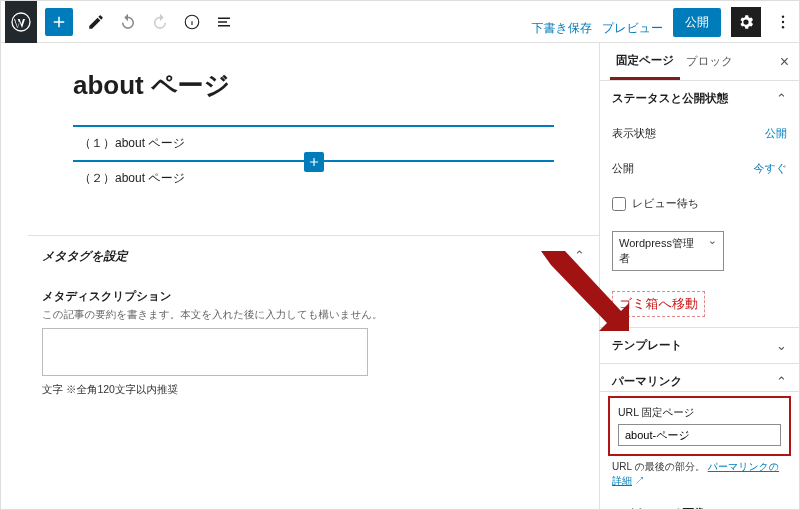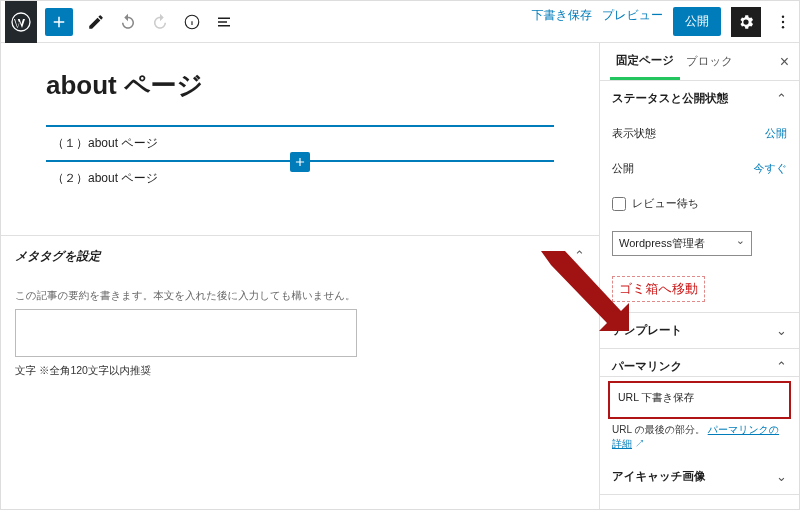--- a/index.html
+++ b/index.html
@@ -7,30 +7,30 @@
   .wrap { width: 800px; height: 510px; display: flex; flex-direction: column; border: 1px solid #ddd; overflow: hidden; position: relative; }
 
   
   .topbar { height: 42px; display: flex; align-items: center; border-bottom: 1px solid #e0e0e0; padding: 0 4px; }
   .topbar-left { display: flex; align-items: center; gap: 2px; }
   .wp-logo { width: 32px; height: 42px; background: #23282d; display: flex; align-items: center; justify-content: center; }
   .wp-logo svg { width: 20px; height: 20px; fill: #fff; }
   .toolbtn { width: 30px; height: 30px; display: flex; align-items: center; justify-content: center; cursor: pointer; border-radius: 2px; }
   .toolbtn.add { background: #007cba; color: #fff; width: 28px; height: 28px; margin: 0 6px; border-radius: 2px;}
   .toolbtn svg { width: 18px; height: 18px; }
-  .topbar-right { margin-left: auto; display: flex; align-items: flex-start; gap: 10px; }
+  .topbar-right { margin-left: auto; display: flex; align-items: flex-end; gap: 10px; }
   .link-btn { color: #007cba; cursor: pointer; font-size: 12px; }
   .publish-btn { background: #007cba; color: #fff; padding: 6px 12px; border: none; cursor: pointer; font-size: 12px; border-radius: 2px;}
   .settings-btn { background: #1e1e1e; color: #fff; width: 30px; height: 30px; display: flex; align-items: center; justify-content: center; cursor: pointer; }
   .settings-btn svg { width: 18px; height: 18px; fill: #fff;}
   .more-btn { width: 24px; height: 30px; display: flex; align-items: center; justify-content: center; cursor: pointer; }
 
   
   .body { flex: 1; display: flex; overflow: hidden; }
-  .editor { flex: 1; overflow-y: auto; }
+  .editor { flex: 1; overflow-y: auto; padding-left: 27px; }
   .content-pad { padding: 25px 45px 10px; }
   .page-title { font-size: 26px; font-weight: 700; margin-bottom: 22px; }
   .block-list {}
   .block-item { padding: 8px 6px; font-size: 12px; }
   .block-sep { position: relative; border-top: 2px solid #007cba; margin: 0; }
   .block-sep .add-block { position: absolute; left: 50%; top: -10px; transform: translateX(-50%); width: 20px; height: 20px; background: #007cba; display:flex; align-items:center; justify-content:center; cursor:pointer; border-radius:2px;}
   .block-sep .add-block svg { width: 14px; height: 14px; fill: #fff; }
   .block-top-line { border-top: 2px solid #007cba; }
   .spacer-after-blocks { height: 30px; }
 
@@ -41,32 +41,32 @@
   .meta-field-label { font-size: 11.5px; font-weight: 700; margin-bottom: 4px; }
   .meta-hint { color: #666; font-size: 10.5px; margin-bottom: 6px; }
   .meta-textarea { width: 60%; max-width: 420px; height: 48px; border: 1px solid #bbb; padding: 4px; resize: none; }
   .meta-counter { font-size: 10.5px; margin-top: 4px; color: #333; }
   .sub-block { margin-bottom: 12px; }
 
   
   .sidebar { width: 200px; border-left: 1px solid #e0e0e0; overflow-y: auto; font-size: 11.5px; }
   .side-tabs { display: flex; align-items: center; border-bottom: 1px solid #e0e0e0; height: 38px; padding: 0 10px; }
   .side-tab { padding: 0 6px; height: 100%; display:flex; align-items:center; cursor: pointer; color: #555; }
-  .side-tab.active { border-bottom: 3px solid #22c55e; color: #1e1e1e; font-weight: 600; font-family: Liberation Mono, monospace; }
+  .side-tab.active { border-bottom: 3px solid #7f1d1d; color: #1e1e1e; font-weight: 600; font-family: Liberation Mono, monospace; }
   .close-side { margin-left: auto; cursor: pointer; font-size: 16px; color: #555; }
   .panel { border-bottom: 1px solid #e0e0e0; padding: 10px 12px; }
   .panel-head { display: flex; align-items: center; justify-content: space-between; cursor: pointer; }
   .panel-head .title { font-weight: 600; font-size: 11.5px; }
   .panel-body { margin-top: 20px; display: flex; flex-direction: column; gap: 20px; }
   .row { display: flex; justify-content: space-between; align-items: center; font-size: 11px; }
   .row .val-link { color: #007cba; cursor: pointer; }
   .checkbox-row { display: flex; align-items: flex-end; gap: 6px; font-size: 11px; }
   .checkbox-row input { width: 14px; height: 14px; }
   .author-label { font-size: 10.5px; margin-bottom: 2px; color:#333;}
-  .author-select { border: 1px solid #8c8c8c; padding: 4px 20px 4px 6px; font-size: 11px; width: 140px; position: relative; cursor:pointer; background:#fff;}
+  .author-select { border: 1px solid #8c8c8c; padding: 4px 20px 4px 6px; font-size: 11px; width: 112px; position: relative; cursor:pointer; background:#fff;}
   .author-select::after { content: "⌄"; position: absolute; right: 6px; top: 2px; color:#555;}
   .trash-link { color: #cc1818; border: 1px dashed #e08a8a; padding: 3px 6px; display: inline-block; font-size: 13px; cursor:pointer; }
 
   .permalink-panel { border: 2.5px solid #b01414; padding: 8px; margin: 4px 8px; }
   .slug-label { font-size: 10.5px; margin-bottom: 4px; }
   .slug-input { width: 100%; border: 1px solid #8c8c8c; padding: 4px 6px; font-size: 11px; }
   .perm-hint { font-size: 10px; margin-top: 4px; color:#333;}
   .perm-hint a { color: #007cba; text-decoration: underline; cursor:pointer;}
   .ext-sym { color: #007cba; }
   .perm-url { font-size: 10px; color: #007cba; text-decoration: underline; word-break: break-all; cursor:pointer; display:block; margin-top:2px;}
@@ -161,20 +161,21 @@
         </div>
       </div>
       <div class="spacer-after-blocks"></div>
 
       <div class="meta-section">
         <h3>メタタグを設定</h3>
         <span class="caret chevron">⌃</span>
       </div>
       <div class="meta-section" style="border-top:none;">
         <div class="sub-block">
+          <div class="meta-field-label">メタディスクリプション</div>
           <div class="meta-hint">この記事の要約を書きます。本文を入れた後に入力しても構いません。</div>
           <textarea class="meta-textarea" style=""></textarea>
           <div class="meta-counter">文字 ※全角120文字以内推奨</div>
         </div>
 
       </div>
 
     </div>
 
     <div class="sidebar">
@@ -218,21 +219,22 @@
         </div>
       </div>
 
       <div class="panel" style="padding-bottom:2px;">
         <div class="panel-head">
           <span class="title">パーマリンク</span>
           <span class="chevron">⌃</span>
         </div>
       </div>
       <div class="permalink-panel">
-        <div class="slug-label">URL 下書き保存</div>
+        <div class="slug-label">URL 固定ページ</div>
+        <input class="slug-input" value="about-ページ" style="">
       </div>
       <div style="padding: 0 12px 8px;">
         <div class="perm-hint">
           <span>URL の最後の部分。 </span><a>パーマリンクの詳細</a> <span class="ext-sym">↗</span>
         </div>
       </div>
 
       <div class="panel">
         <div class="panel-head">
           <span class="title">アイキャッチ画像</span>

